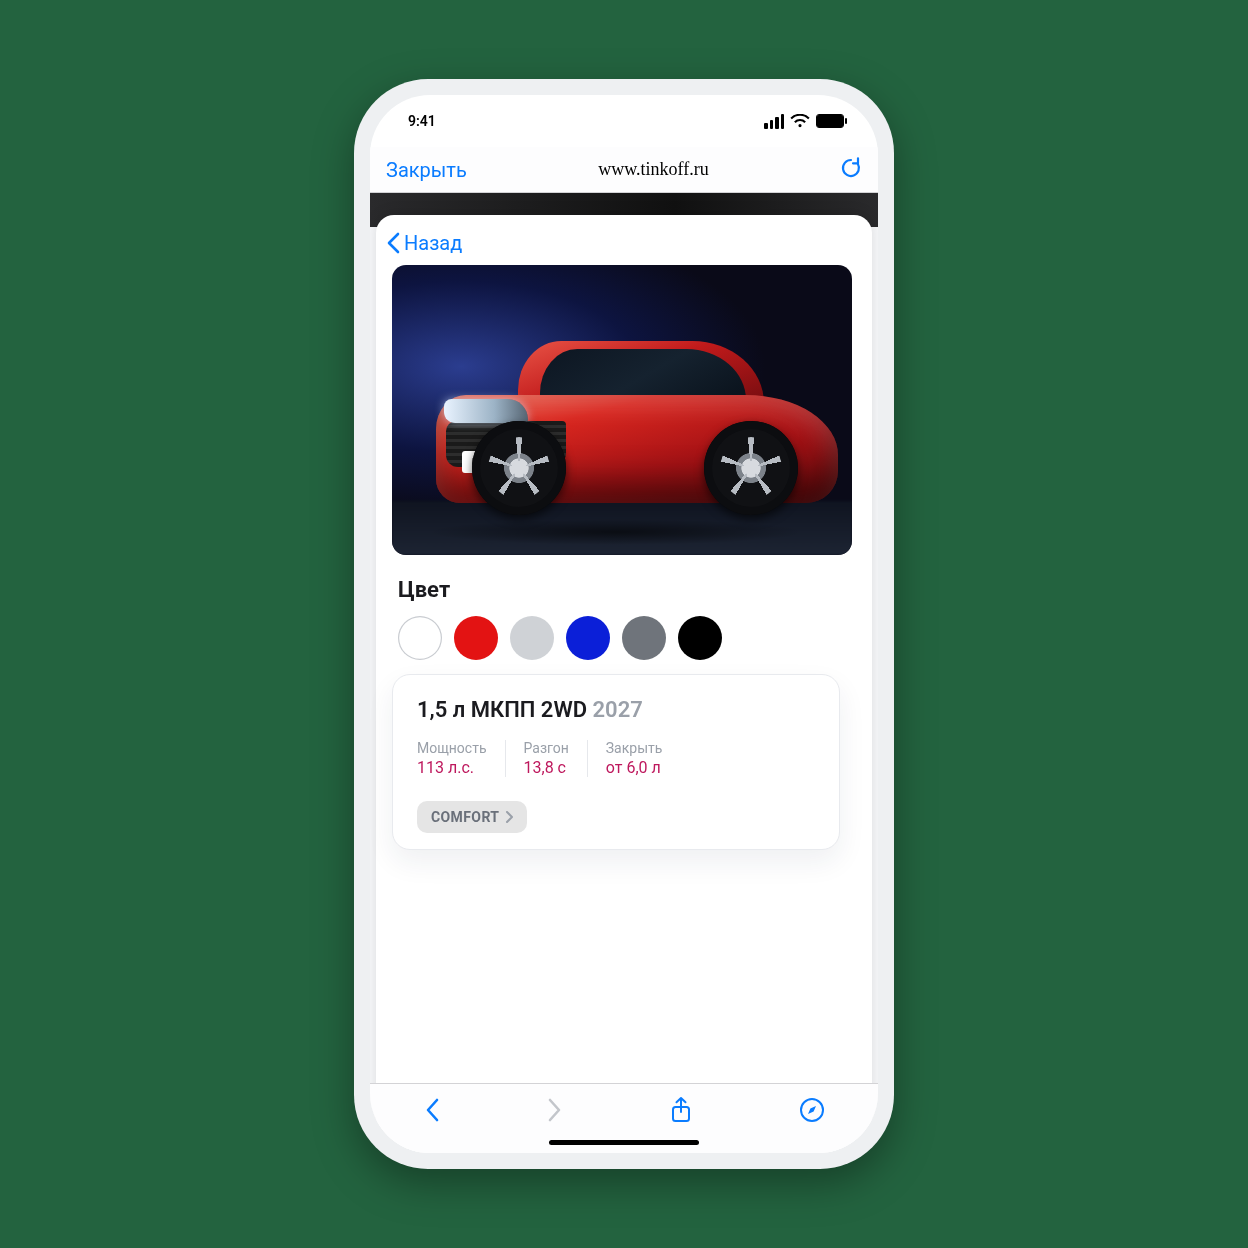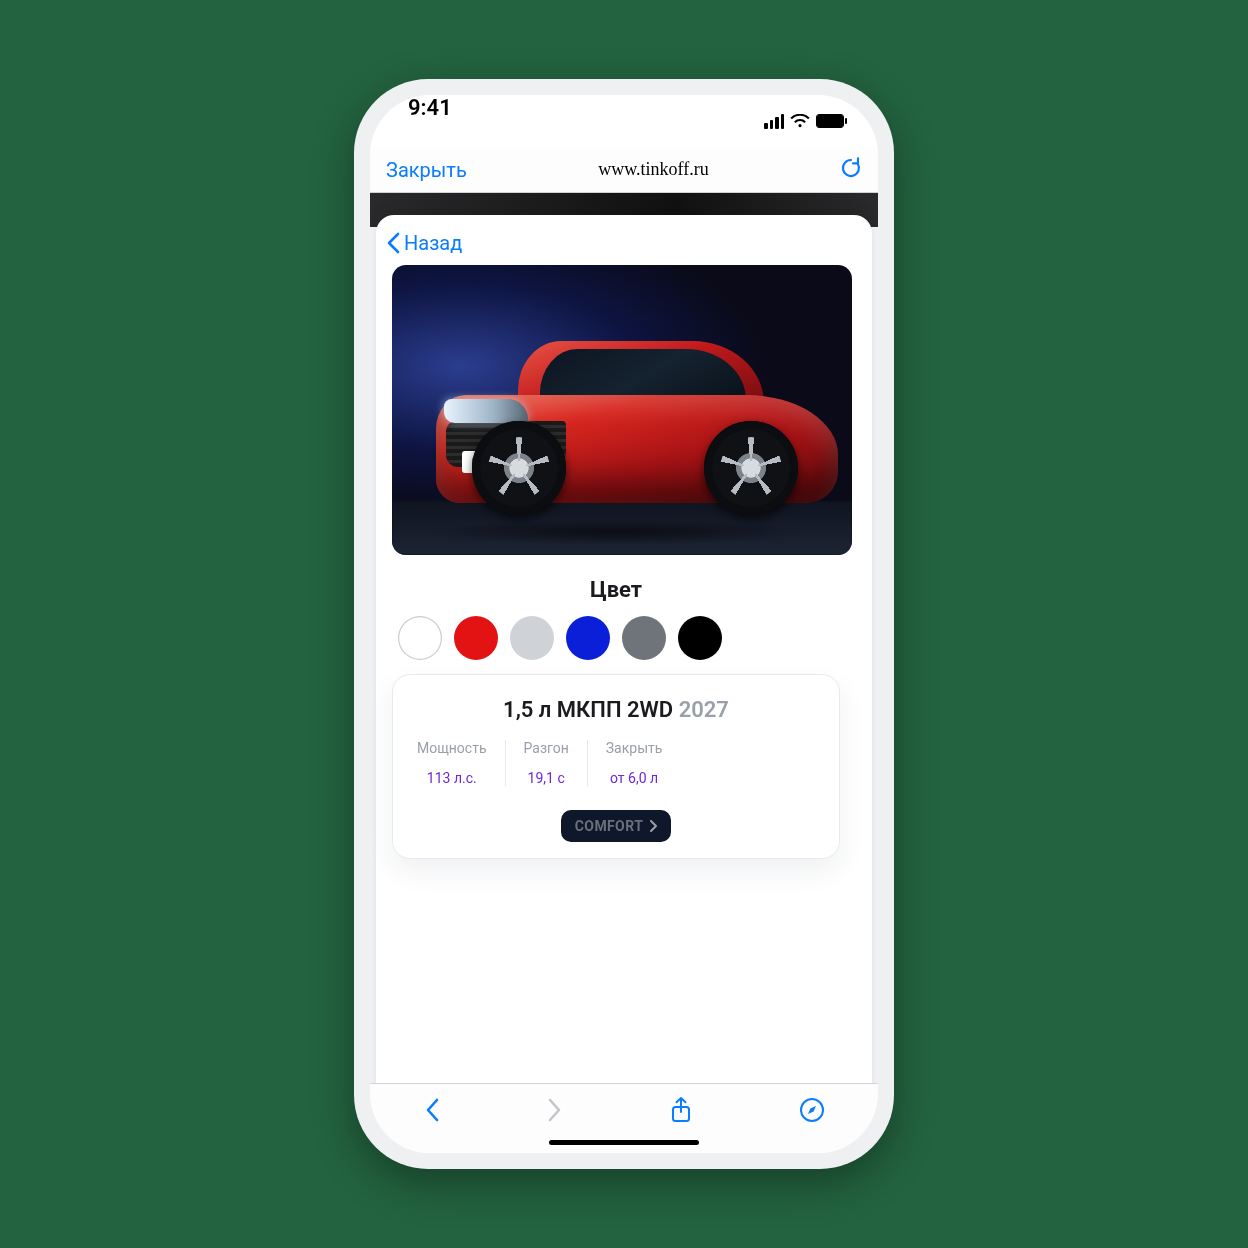--- a/index.html
+++ b/index.html
@@ -21,23 +21,23 @@
     width:100%;height:100%;
     background:#ffffff;
     border-radius:60px;
     overflow:hidden;
     display:flex;flex-direction:column;
     position:relative;
   }
   
   .statusbar{
     height:52px;
-    display:flex;justify-content:space-between;
+    display:flex;align-items:center;justify-content:space-between;
     padding:0 34px 0 38px;
-    font-size:22px;font-weight:600;color:#000;
+    font-size:14px;font-weight:600;color:#000;
   }
   .status-icons{display:flex;align-items:center;gap:6px;}
   .sig{display:flex;align-items:flex-end;gap:2px;}
   .sig span{width:3.5px;background:#000;border-radius:1px;}
   .sig span:nth-child(1){height:6px;}
   .sig span:nth-child(2){height:9px;}
   .sig span:nth-child(3){height:12px;}
   .sig span:nth-child(4){height:15px;}
   .wifi svg{display:block;}
   .batt{width:28px;height:14px;border:1.5px solid #000;border-radius:3px;position:relative;}
@@ -59,21 +59,21 @@
     flex:1;overflow:hidden;position:relative;
     background:#f7f8fa;
   }
   .darkband{height:34px;background:linear-gradient(90deg,#2a2a2c,#111 60%,#2a2a2c);}
   .sheet{
     position:absolute;left:6px;right:6px;top:22px;bottom:0;
     background:#ffffff;
     border-radius:18px 18px 0 0;
     box-shadow:0 -2px 14px rgba(0,0,0,0.12);
     padding:12px 16px 0 0;
-    display:flex;flex-direction:column;text-align:center;
+    display:flex;flex-direction:column;
   }
   .backrow{display:flex;align-items:center;gap:4px;padding:4px 14px 10px 10px;color:#0a7cff;font-size:20px;}
   .backrow svg{display:block;}
   .gallery{
     display:flex;gap:10px;
     padding:0 16px;
     overflow:hidden;
   }
   .car{
     flex:0 0 460px;height:290px;
@@ -136,23 +136,23 @@
     border-radius:18px;
     box-shadow:0 12px 28px rgba(25,40,70,0.07);
     padding:22px 24px 16px;
   }
   .modtitle{font-size:22px;font-weight:600;color:#1b1b1f;}
   .modtitle .year{color:#9aa0a9;font-weight:600;}
   .specs{display:flex;margin-top:18px;}
   .spec{padding:0 18px;border-left:1px solid #e6e8ec;}
   .spec:first-child{padding-left:0;border-left:none;}
   .spec .lbl{font-size:14px;color:#9aa0a9;}
-  .spec .val{font-size:14px;color:#6d28d9;margin-top:14px;}
+  .spec .val{font-size:16px;color:#be185d;margin-top:2px;}
   .chip{margin-top:24px;display:inline-flex;align-items:center;gap:6px;
-    background:#0f172a;border-radius:10px;padding:8px 14px;
+    background:#e5e5e5;border-radius:10px;padding:8px 14px;
     font-size:14px;font-weight:700;letter-spacing:.4px;color:#6a707a;}
   
   .cta{
     position:absolute;left:22px;right:22px;bottom:78px;
     height:60px;border-radius:16px;
     background:#ffdd2e;
     display:flex;align-items:center;justify-content:center;
     font-size:17px;font-weight:500;color:#26292e;
     box-shadow:0 10px 22px rgba(255,210,0,0.35);
   }
@@ -254,21 +254,21 @@
             <span>1,5 л МКПП 2WD</span>
             <span class="year">2027</span>
           </div>
           <div class="specs" id="specs">
               <div class="spec">
                 <div class="lbl">Мощность</div>
                 <div class="val">113 л.с.</div>
               </div>
               <div class="spec">
                 <div class="lbl">Разгон</div>
-                <div class="val">19,1 с</div>
+                <div class="val">13,8 с</div>
               </div>
               <div class="spec">
                 <div class="lbl">Закрыть</div>
                 <div class="val">от 6,0 л</div>
               </div>
             </div>
           <div class="chip">
             <span>COMFORT</span>
             <svg width="8" height="12" viewBox="0 0 8 12">
               <path d="M2 1l5 5-5 5" stroke="#9aa0a9" stroke-width="2" fill="none" stroke-linecap="round" stroke-linejoin="round"></path>

